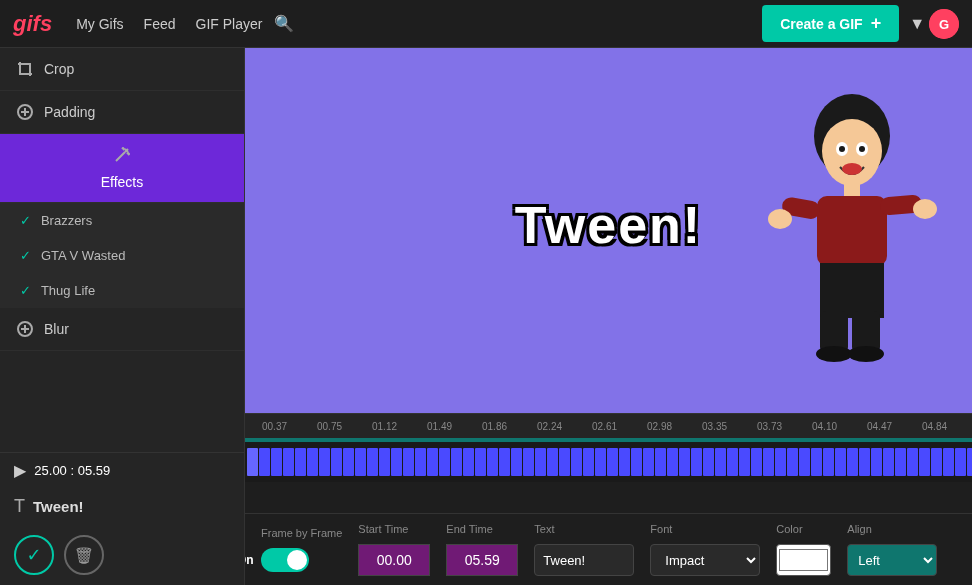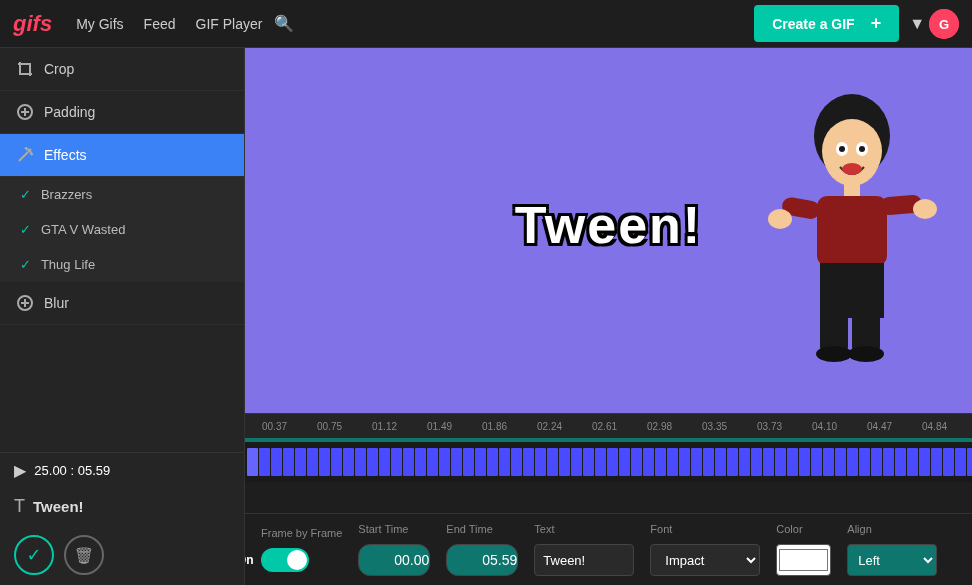--- a/index.html
+++ b/index.html
@@ -30,21 +30,21 @@
       background: #00c9a7;
       color: #fff;
       border: none;
       border-radius: 4px;
       padding: 8px 18px;
       font-size: 14px;
       font-weight: bold;
       cursor: pointer;
       display: flex;
       align-items: center;
-      gap: 16px;
+      gap: 8px;
     }
     .create-btn .plus { font-size: 18px; }
     .user-avatar-wrap { display: flex; align-items: center; margin-left: 10px; gap: 4px; color: #ccc; cursor: pointer; }
     .user-avatar { width: 30px; height: 30px; border-radius: 50%; background: #ff4060; display: flex; align-items: center; justify-content: center; color: #fff; font-size: 13px; font-weight: bold; overflow: hidden; }
 
     
     .main-area {
       display: flex;
       flex: 1;
       overflow: hidden;
@@ -62,21 +62,21 @@
     .sidebar-item {
       display: flex;
       align-items: center;
       gap: 10px;
       padding: 12px 16px;
       color: #ccc;
       font-size: 14px;
       cursor: pointer;
       border-bottom: 1px solid #2e2e2e;
     }
-    .sidebar-item.active { background: #3b82f6; color: #fff; }
+    .sidebar-item.active { background: #6d28d9; color: #fff; flex-direction: column; }
     .sidebar-item .icon { width: 18px; height: 18px; display: flex; align-items: center; justify-content: center; color: #aaa; font-size: 14px; }
     .sidebar-item .icon svg { width: 16px; height: 16px; fill: none; stroke: currentColor; stroke-width: 2; }
 
     .sidebar-submenu { background: #2a2a2a; }
     .sidebar-submenu .sub-item {
       display: flex;
       align-items: center;
       gap: 10px;
       padding: 10px 20px;
       color: #bbb;
@@ -243,25 +243,25 @@
       width: 20px; height: 20px;
       background: #fff;
       border-radius: 50%;
       position: absolute;
       right: 2px;
       transition: left 0.2s;
     }
     .toggle-label { color: #fff; font-size: 12px; font-weight: bold; margin-left: -30px; padding-left: 6px; }
     .time-input {
       width: 72px; height: 32px;
-      background: #0f766e;
+      background: #701a75;
       border: 1px solid #444;
-      border-radius: 12px;
+      border-radius: 0;
       color: #fff;
-      text-align: right;
+      text-align: center;
       font-size: 14px;
     }
     .text-input {
       width: 100px; height: 32px;
       background: #2a2a2a;
       border: 1px solid #444;
       border-radius: 4px;
       color: #fff;
       padding: 0 8px;
       font-size: 13px;

